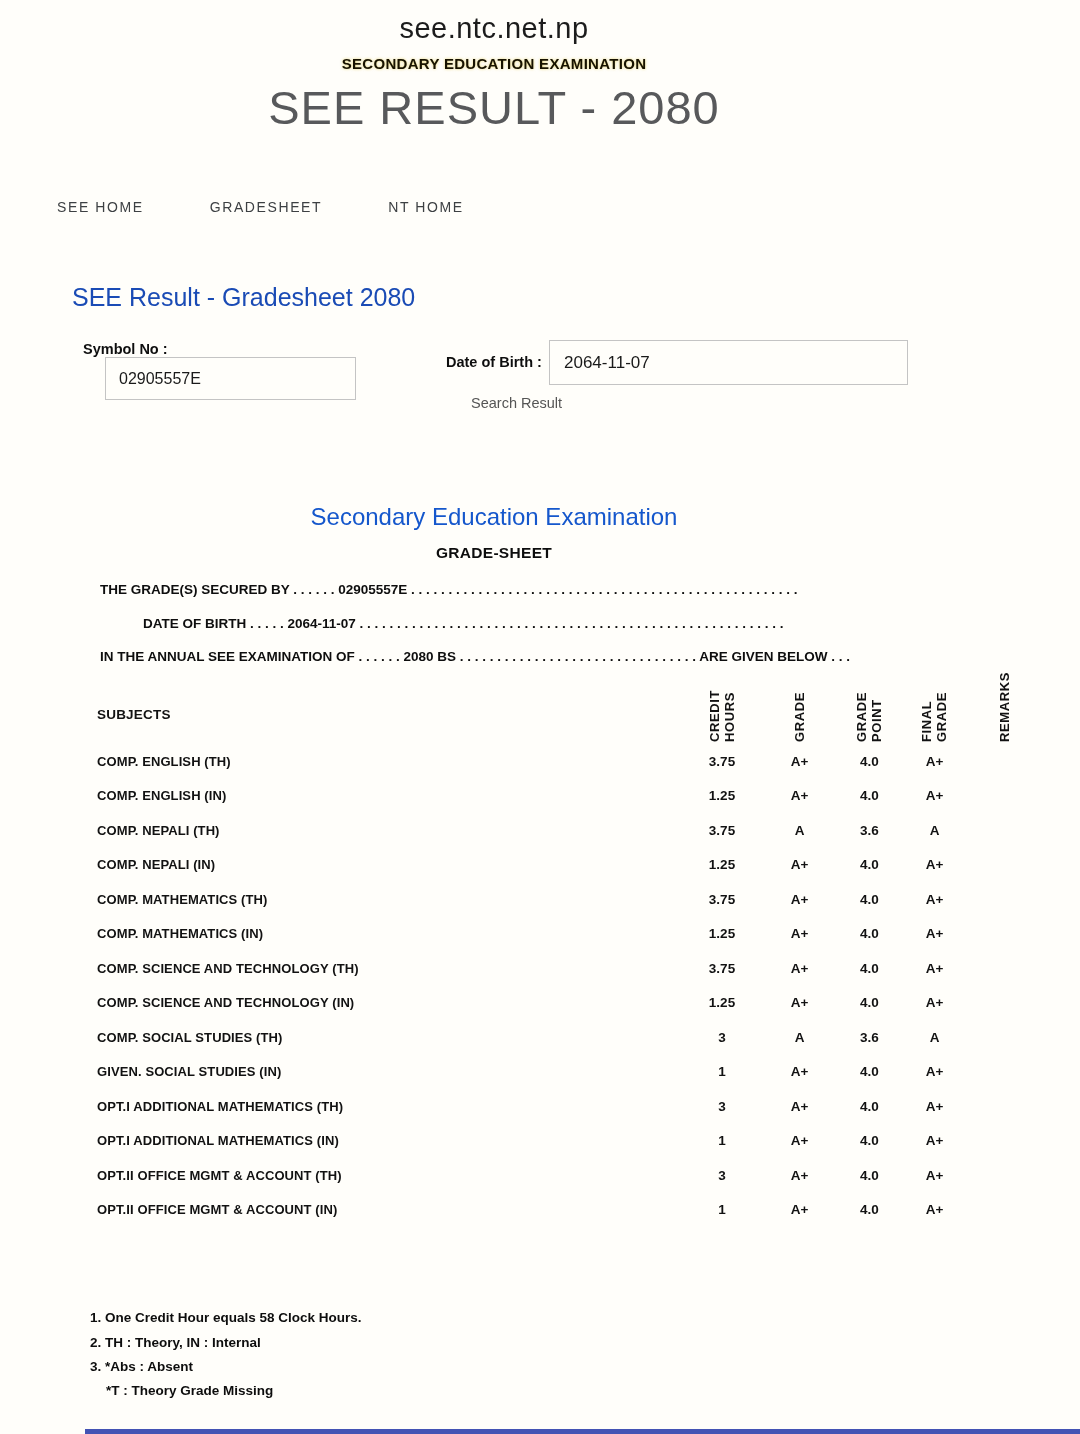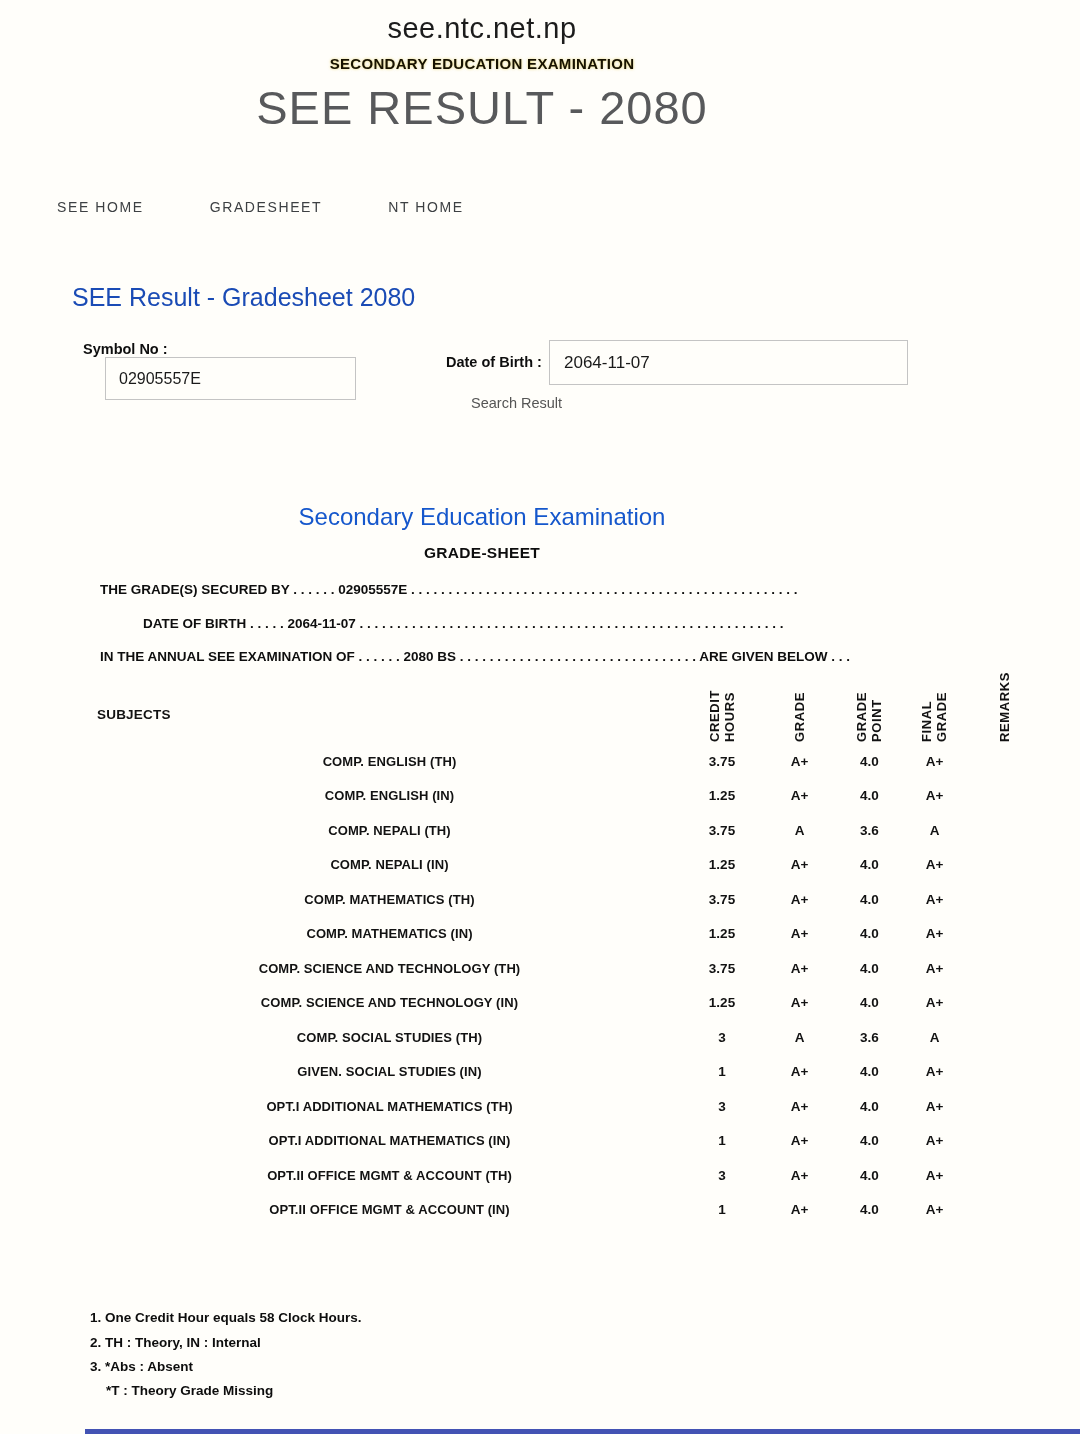--- a/index.html
+++ b/index.html
@@ -3,21 +3,21 @@
 <meta charset="utf-8">
 <style>
   * { margin:0; padding:0; box-sizing:border-box; }
   html,body { background:#ffffff; }
   body { font-family:"Liberation Sans", sans-serif; color:#121212; }
   .page {
     position:relative; width:1080px; height:1434px; margin:0 auto;
     background:#fffefa; overflow:hidden;
   }
   .abs { position:absolute; }
-  .ctr { left:4px; width:956px; text-align:center; }
+  .ctr { left:16px; width:956px; text-align:center; }
 
   .site-title { top:12px; font-size:29px; color:#1c1c1c; letter-spacing:0.5px; }
   .subtitle  { top:55px; font-size:15px; font-weight:bold; color:#171200;
                letter-spacing:0.3px; text-shadow:0 0 3px rgba(214,181,0,0.55); }
   .main-title { top:80px; font-size:47px; color:#58595b; letter-spacing:1px; }
 
   .nav { top:199px; left:57px; display:flex; gap:66px; }
   .nav a { font-size:14px; color:#3d4043; letter-spacing:1.6px; text-decoration:none; cursor:pointer; }
 
   .section-heading { top:283px; left:72px; font-size:25px; color:#1a4bb5; }
@@ -47,21 +47,21 @@
     display:grid; grid-template-columns:1fr 80px 75px 65px 65px 75px;
     align-items:center;
   }
   .ghead { height:72px; align-items:end; }
   .subjects-head { font-size:13.5px; font-weight:bold; padding-bottom:22px; letter-spacing:0.2px; }
   .vcell { display:flex; justify-content:center; align-items:flex-end; height:100%; }
   .vtext { writing-mode:vertical-rl; transform:rotate(180deg); white-space:pre-line;
            font-size:13px; font-weight:bold; line-height:1.18; letter-spacing:0.6px;
            padding-top:2px; }
   .data-row { height:34.5px; }
-  .subj { font-size:13px; font-weight:bold; letter-spacing:0.1px;text-align:center; }
+  .subj { font-size:13px; font-weight:bold; letter-spacing:0.1px; }
   .num { font-size:13.5px; font-weight:bold; text-align:center; }
 
   .gpa-line { top:1254px; left:0; width:1040px; text-align:right;
               font-size:13.5px; font-weight:bold; color:#0d0d0d; }
   .gpa-line span { padding-left:4px; }
 
   .notes { left:90px; font-size:13.5px; font-weight:bold; color:#0d0d0d; }
   .note-1 { top:1310px; } .note-2 { top:1335px; } .note-3 { top:1359px; }
   .note-4 { top:1383px; left:106px; }
 

